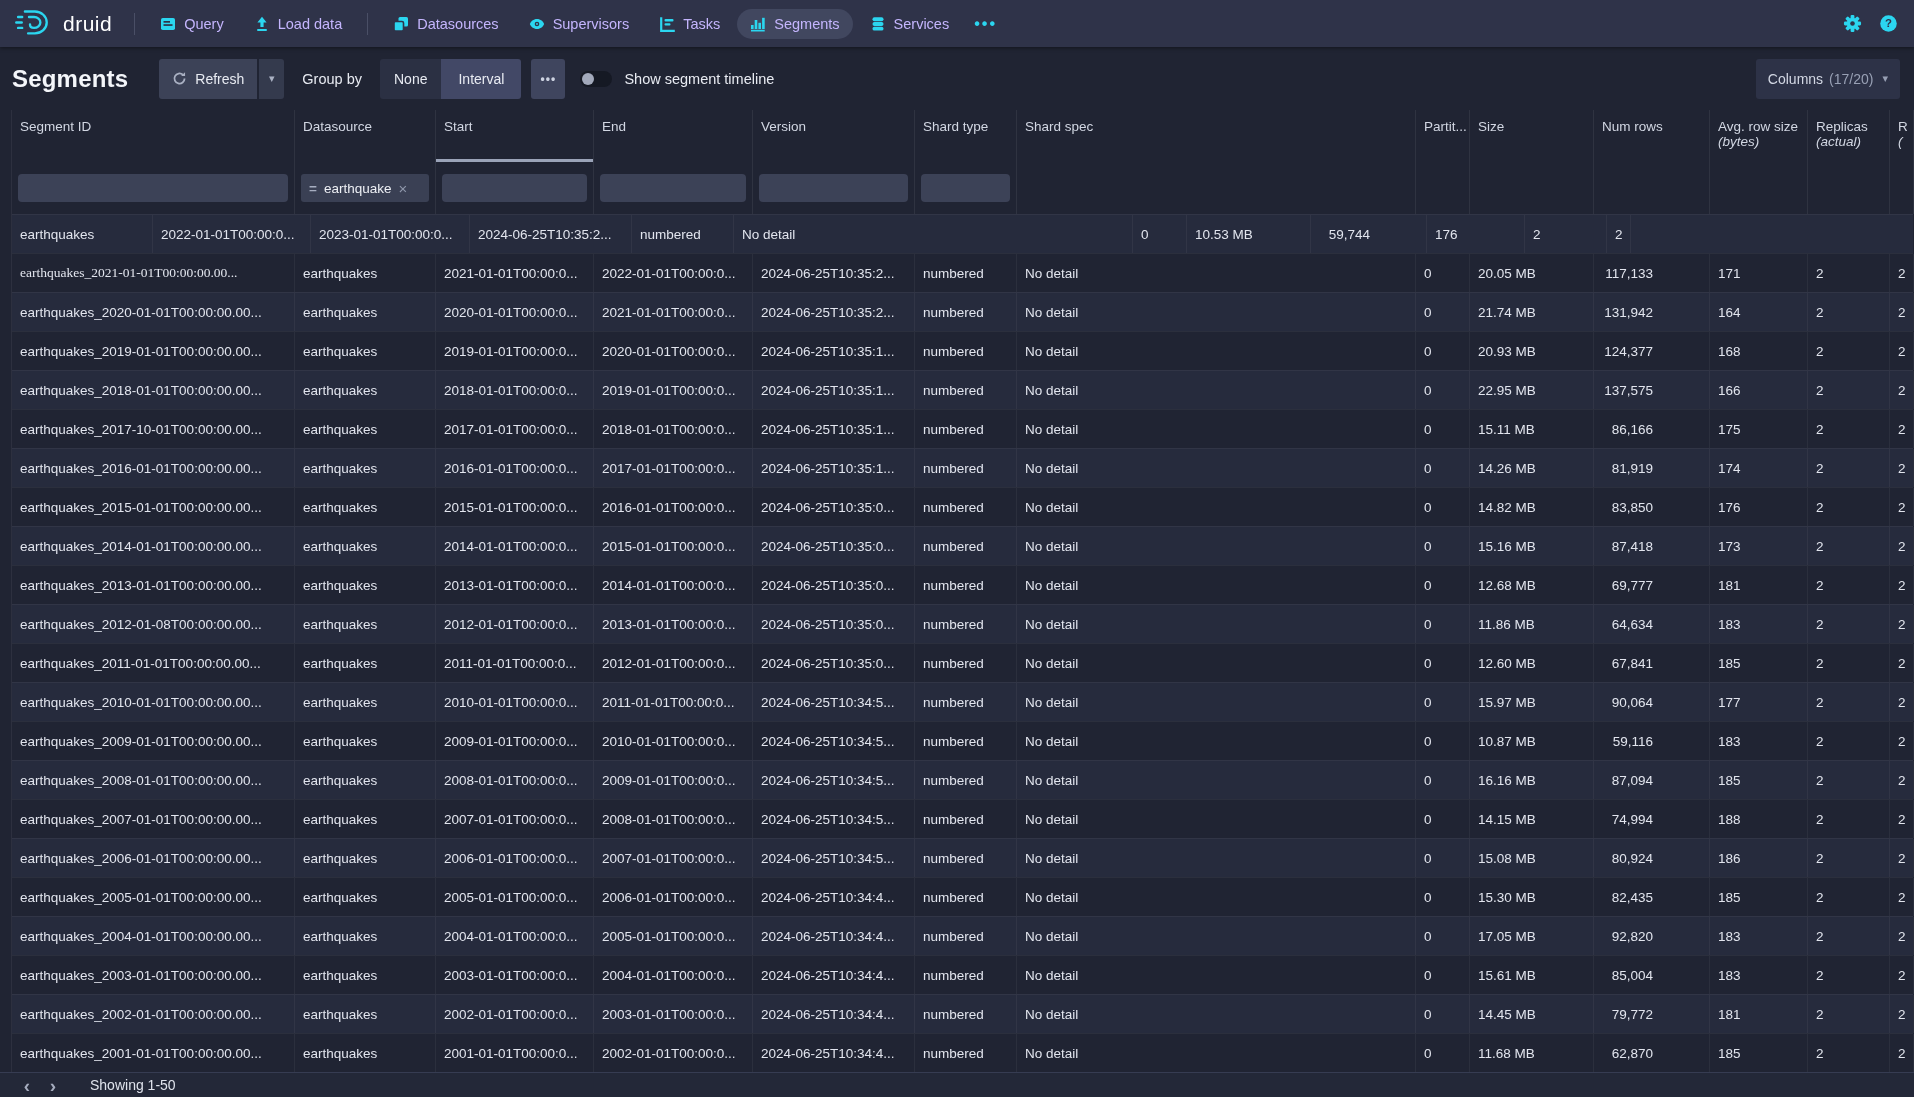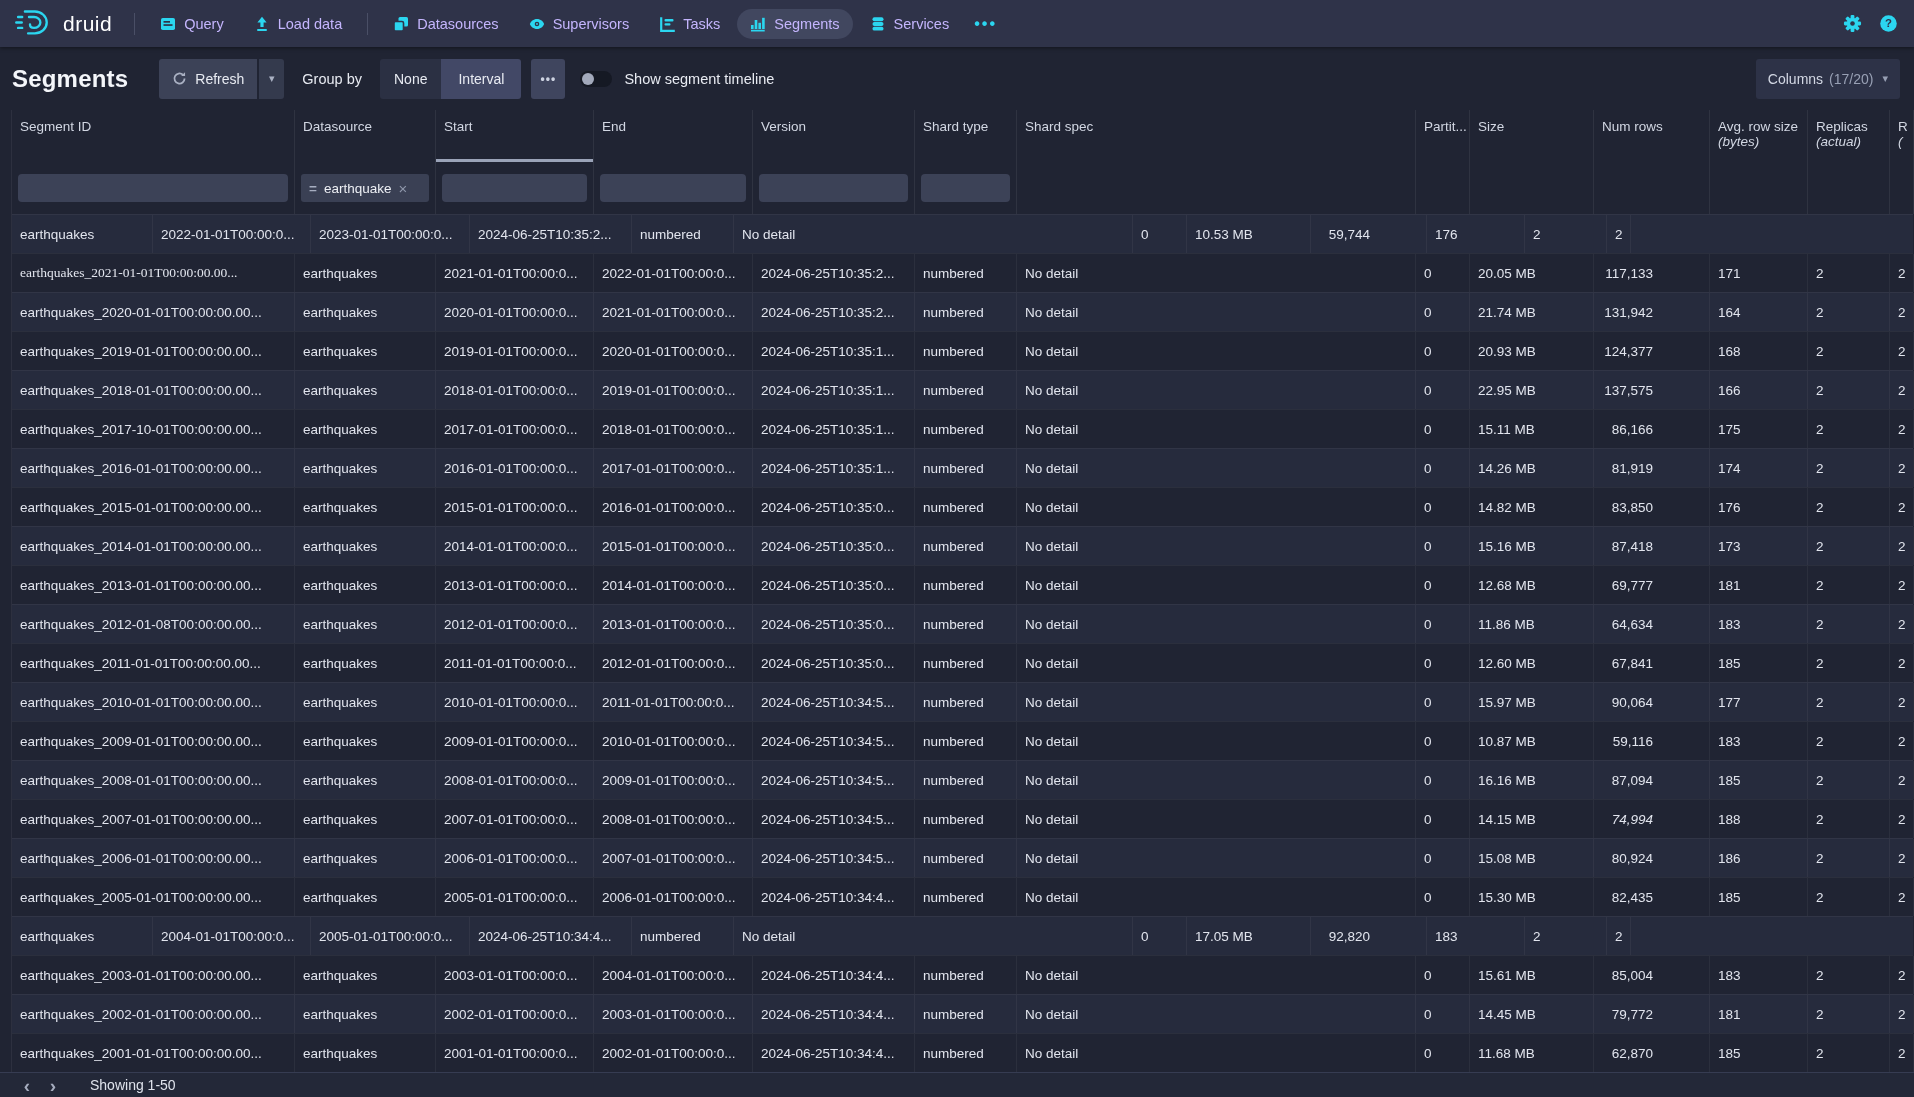--- a/index.html
+++ b/index.html
@@ -527,21 +527,21 @@
       <div class="tr">
         <div class="td" style="width: 283px;">earthquakes_2007-01-01T00:00:00.00...</div>
         <div class="td" style="width: 141px;">earthquakes</div>
         <div class="td" style="width: 158px;">2007-01-01T00:00:0...</div>
         <div class="td" style="width: 159px;">2008-01-01T00:00:0...</div>
         <div class="td" style="width: 162px;">2024-06-25T10:34:5...</div>
         <div class="td" style="width: 102px;">numbered</div>
         <div class="td" style="width: 399px;">No detail</div>
         <div class="td" style="width: 54px;">0</div>
         <div class="td" style="width: 124px;">14.15 MB</div>
-        <div class="td num" style="width: 116px; font-style: italic;">74,994</div>
+        <div class="td num" style="width: 116px;">74,994</div>
         <div class="td" style="width: 98px;">188</div>
         <div class="td" style="width: 82px;">2</div>
         <div class="td" style="width: 24px;">2</div>
       </div>
       <div class="tr alt">
         <div class="td" style="width: 283px;">earthquakes_2006-01-01T00:00:00.00...</div>
         <div class="td" style="width: 141px;">earthquakes</div>
         <div class="td" style="width: 158px;">2006-01-01T00:00:0...</div>
         <div class="td" style="width: 159px;">2007-01-01T00:00:0...</div>
         <div class="td" style="width: 162px;">2024-06-25T10:34:5...</div>
@@ -563,20 +563,21 @@
         <div class="td" style="width: 102px;">numbered</div>
         <div class="td" style="width: 399px;">No detail</div>
         <div class="td" style="width: 54px;">0</div>
         <div class="td" style="width: 124px;">15.30 MB</div>
         <div class="td num" style="width: 116px;">82,435</div>
         <div class="td" style="width: 98px;">185</div>
         <div class="td" style="width: 82px;">2</div>
         <div class="td" style="width: 24px;">2</div>
       </div>
       <div class="tr alt">
+        <div class="td" style="width: 283px;">earthquakes_2004-01-01T00:00:00.00...</div>
         <div class="td" style="width: 141px;">earthquakes</div>
         <div class="td" style="width: 158px;">2004-01-01T00:00:0...</div>
         <div class="td" style="width: 159px;">2005-01-01T00:00:0...</div>
         <div class="td" style="width: 162px;">2024-06-25T10:34:4...</div>
         <div class="td" style="width: 102px;">numbered</div>
         <div class="td" style="width: 399px;">No detail</div>
         <div class="td" style="width: 54px;">0</div>
         <div class="td" style="width: 124px;">17.05 MB</div>
         <div class="td num" style="width: 116px;">92,820</div>
         <div class="td" style="width: 98px;">183</div>

